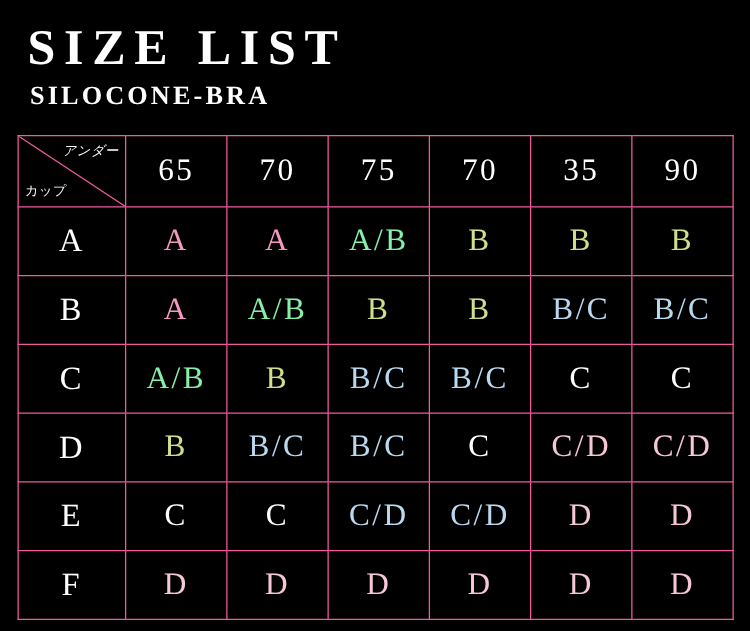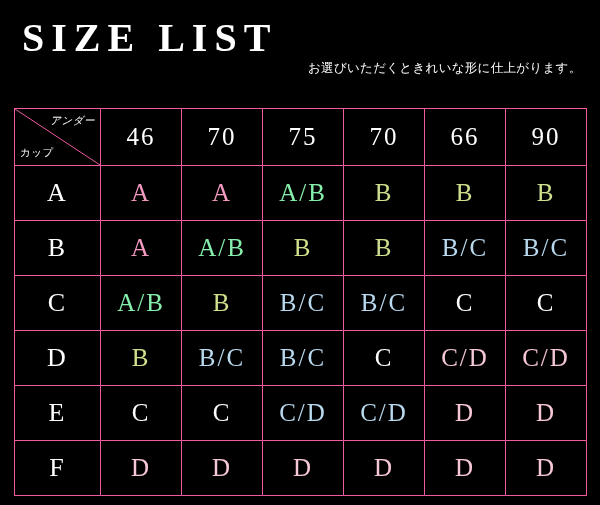--- a/index.html
+++ b/index.html
@@ -154,22 +154,22 @@
   .v-white  { color: #ffffff; }
   .v-lightpink { color: #f6c6d9; }
 </style>
 </head>
 <body>
 
 <div class="page">
 
   <div class="header">
     <div class="title-main">SIZE LIST</div>
+    <div class="title-sub">SILOCONE-BRA</div>
     <div class="note">
-      <div>お選びいただくときれいな形に仕上がります。</div>
     </div>
   </div>
 
   <div class="table-wrap">
     <table class="sizes">
       <colgroup>
         <col class="c0">
           <col class="cx">
           <col class="cx">
           <col class="cx">
@@ -179,25 +179,25 @@
       </colgroup>
       <thead>
         <tr>
           <th class="corner">
             <svg class="diag" viewBox="0 0 86 56" preserveAspectRatio="none">
               <line x1="0" y1="0" x2="86" y2="56" stroke="#f25a9e" stroke-width="1"></line>
             </svg>
             <span class="lbl-under">アンダー</span>
             <span class="lbl-cup">カップ</span>
           </th>
-          <th>46</th>
+          <th>65</th>
           <th>70</th>
           <th>75</th>
           <th>70</th>
-          <th>66</th>
+          <th>35</th>
           <th>90</th>
         </tr>
       </thead>
       <tbody>
         <tr>
           <td class="rowhead">A</td>
           <td class="v-pink">A</td>
           <td class="v-pink">A</td>
           <td class="v-orange">A/B</td>
           <td class="v-green">B</td>

